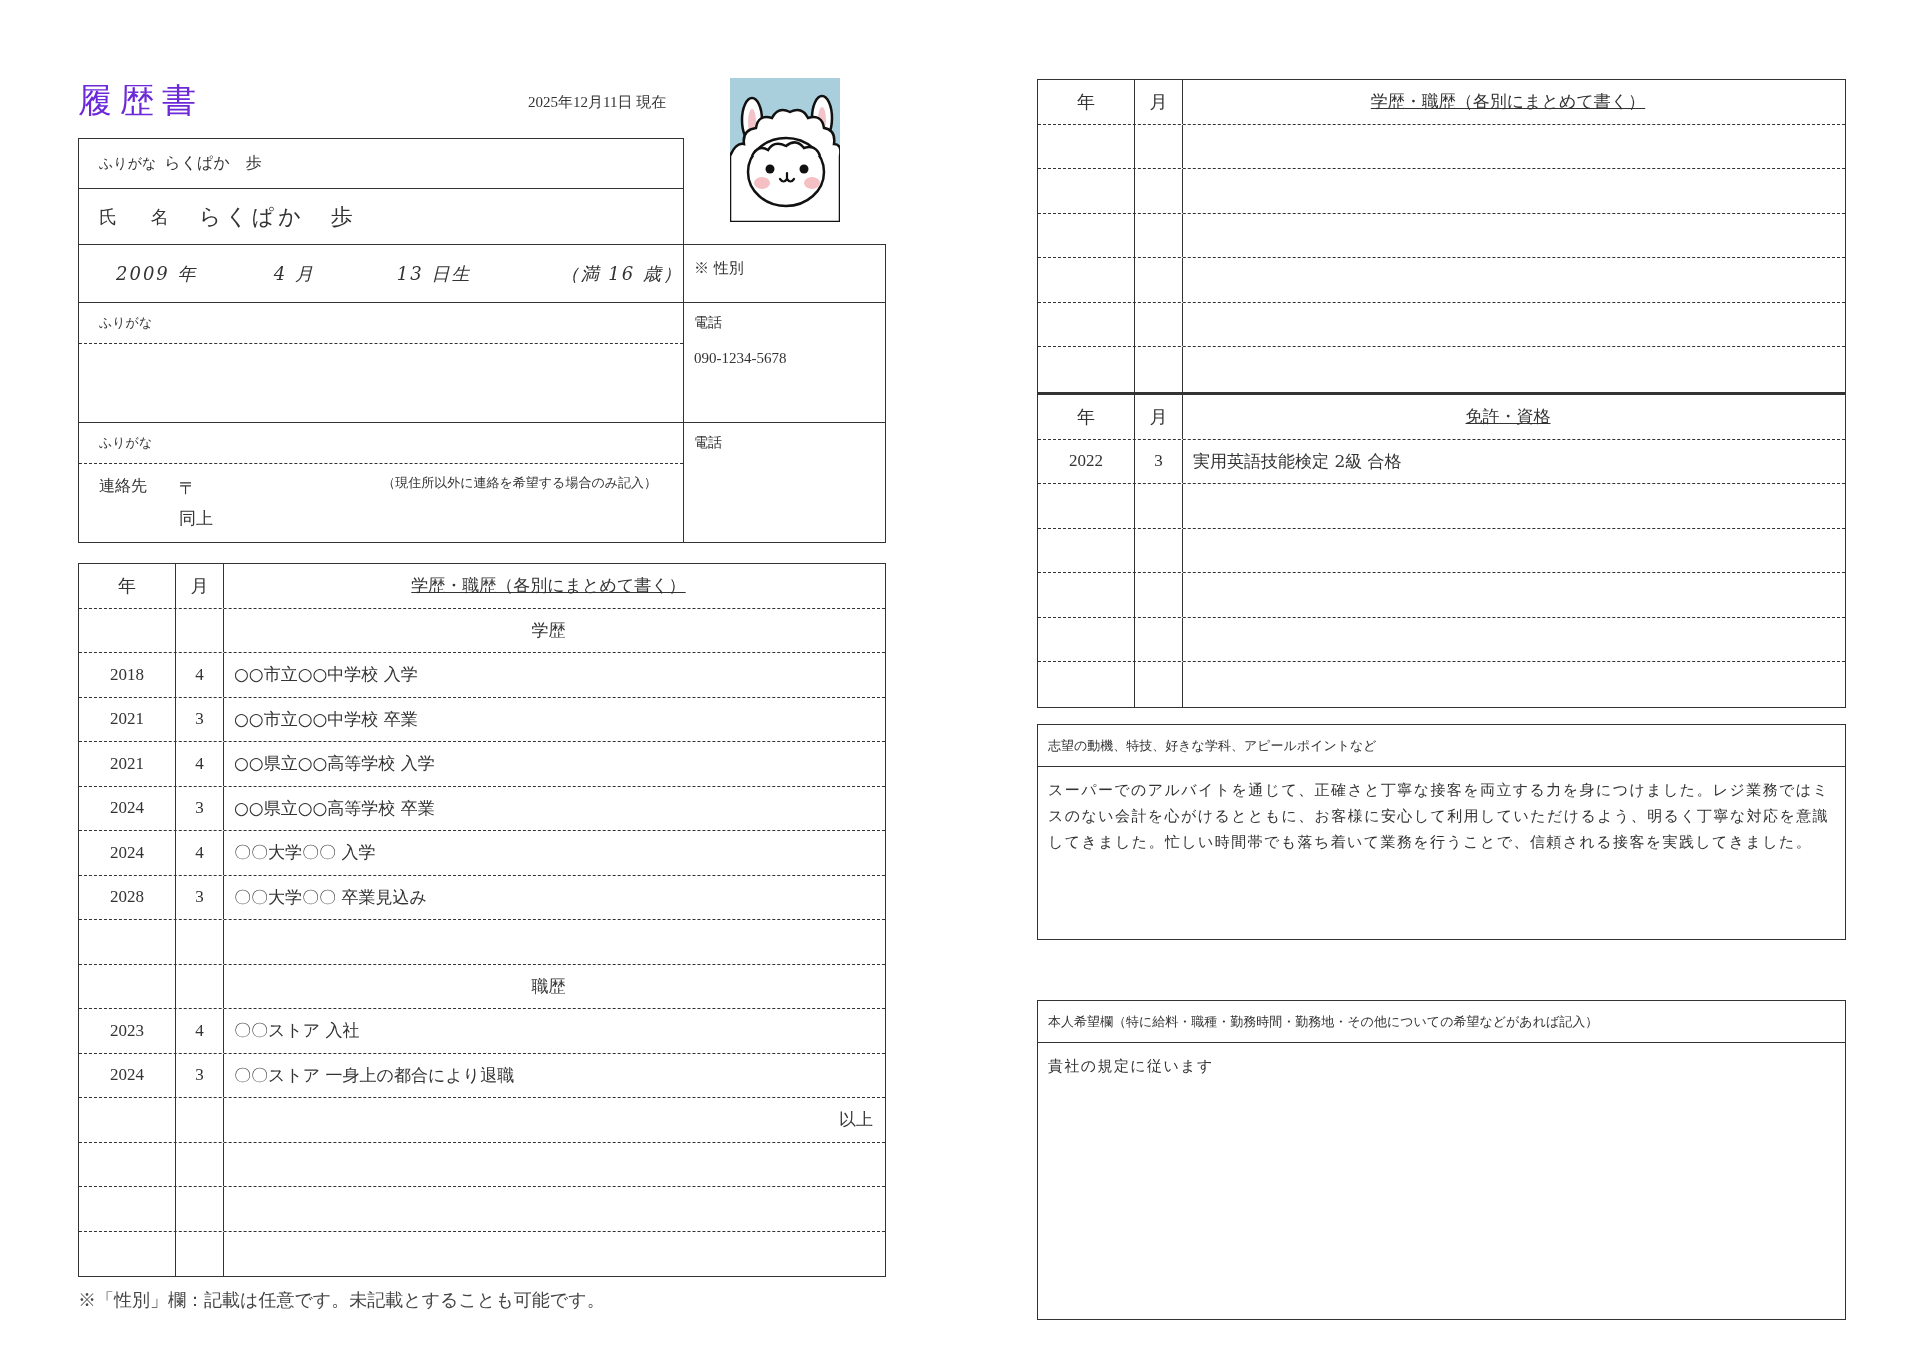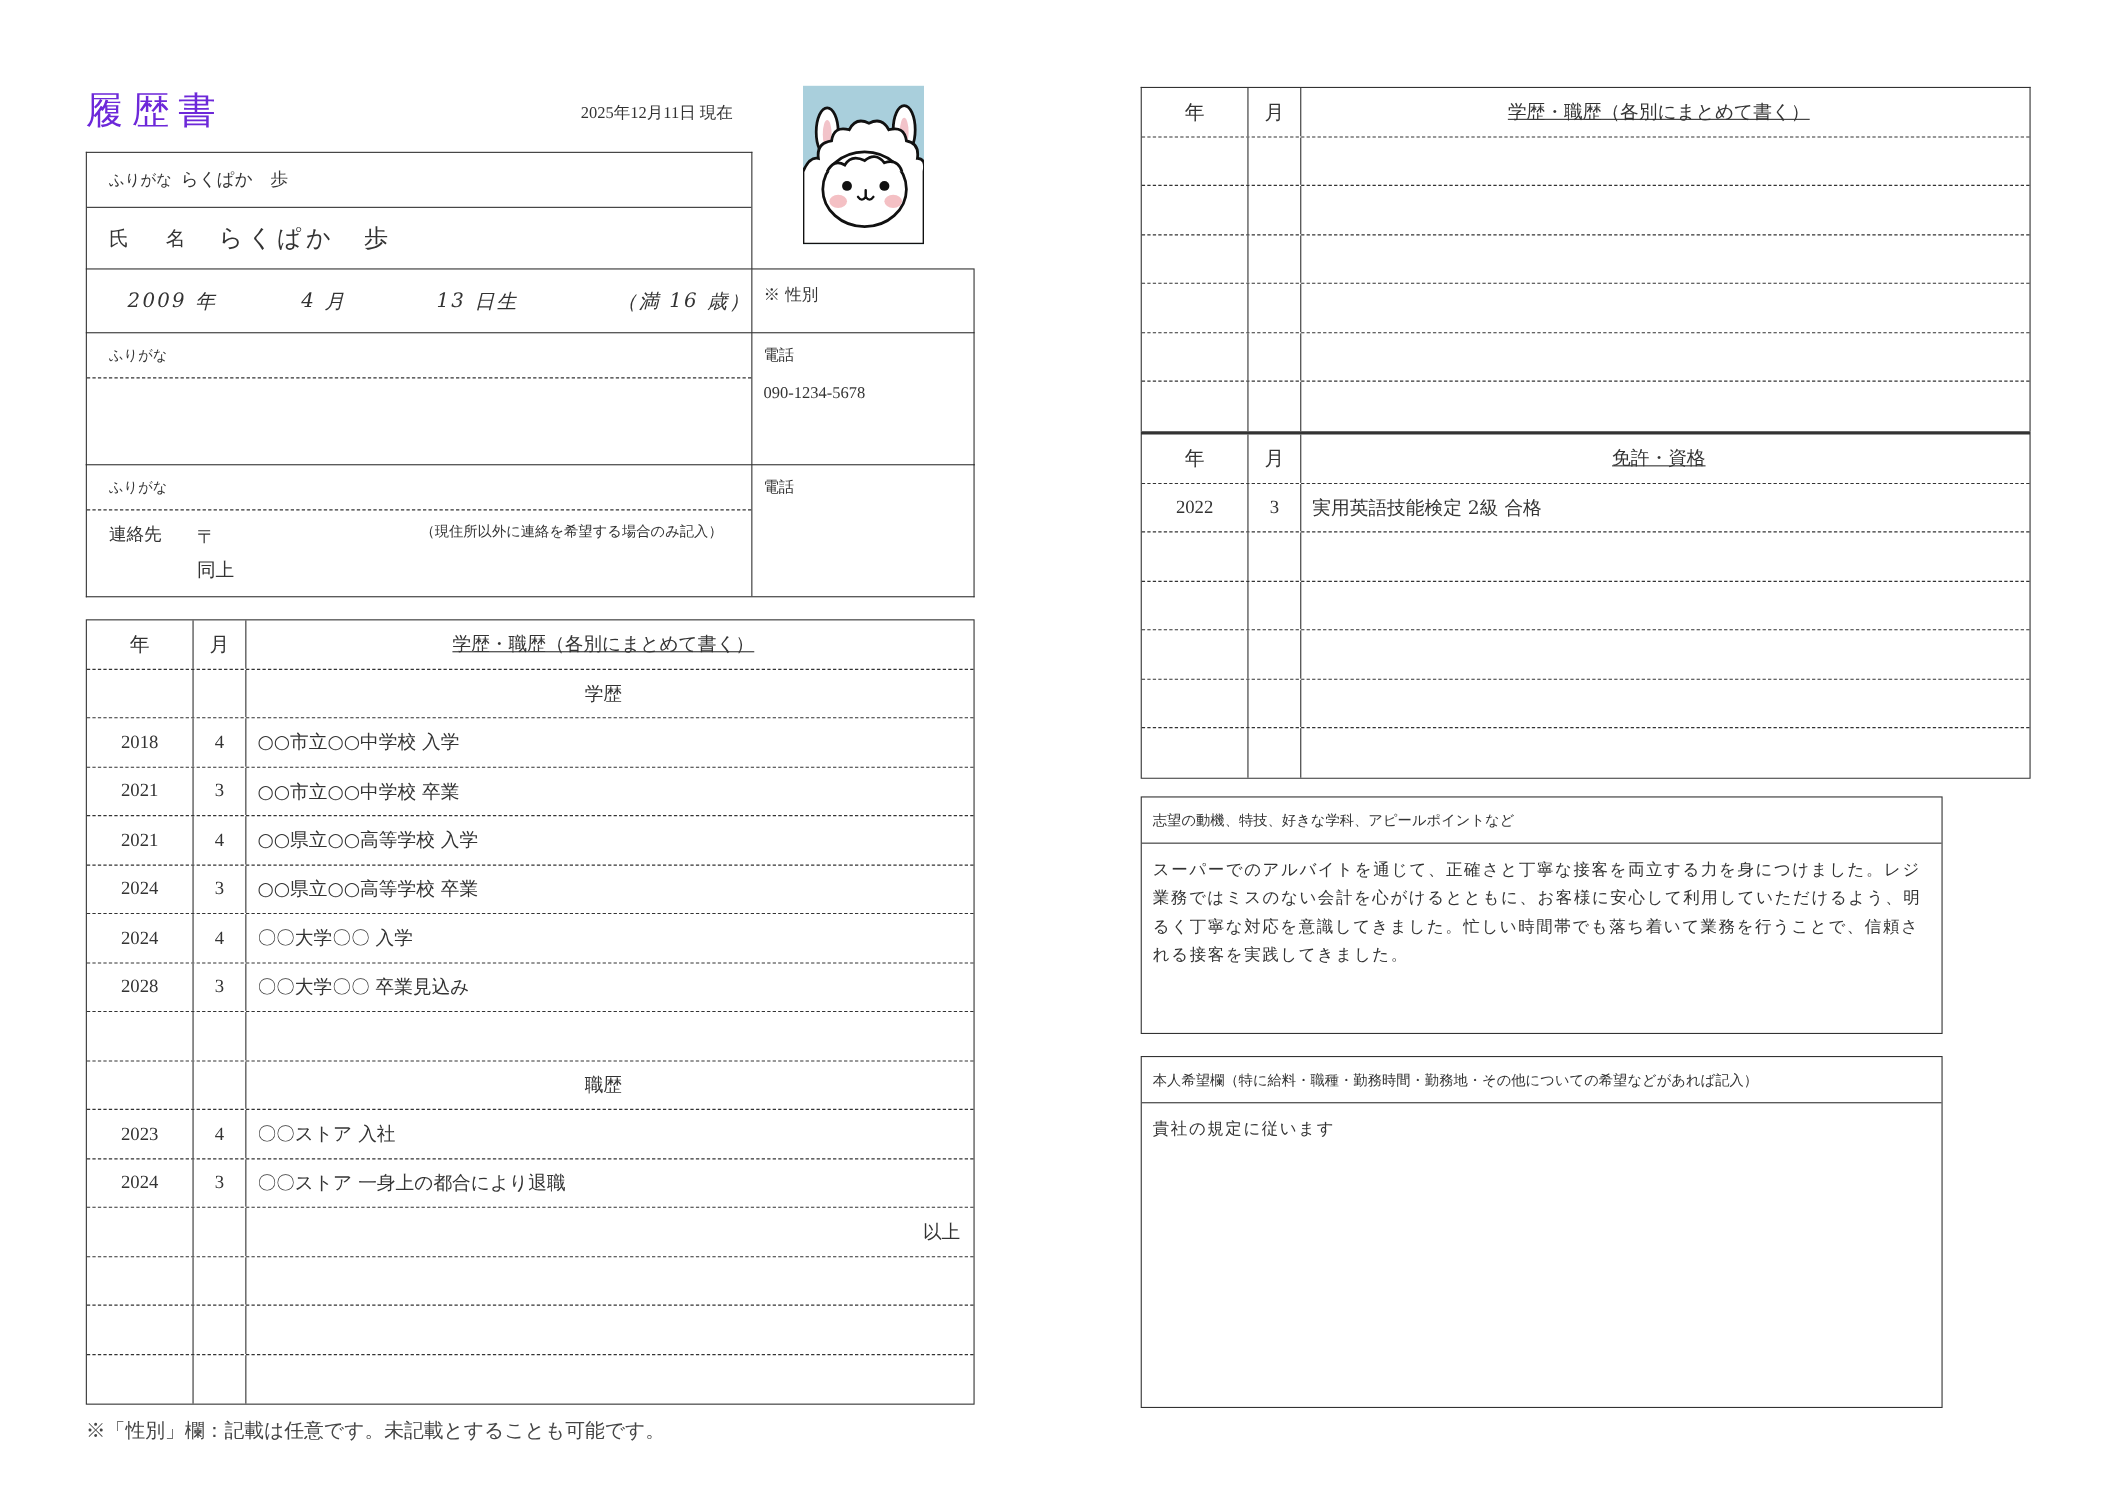--- a/index.html
+++ b/index.html
@@ -51,25 +51,25 @@
   .c-d.center { justify-content: center; padding-left: 0; }
   .c-d.right { justify-content: flex-end; }
 
   .hist-left { left: 78px; top: 563px; width: 808px; }
   .hist-right { left: 1037px; top: 79px; width: 809px; }
   .qual-right { left: 1037px; top: 392px; width: 809px; border-top: 3px solid #333; }
 
   .footnote { left: 78px; top: 1288px; font-size: 18px; color: #444; }
 
   
-  .box { left: 1037px; width: 729px; border: 1.5px solid #333; }
+  .box { left: 1037px; width: 809px; border: 1.5px solid #333; }
   .box-head { height: 42px; border-bottom: 1.5px solid #333; font-size: 13px; display: flex; align-items: center; padding-left: 10px; }
   .box-body { padding: 10px 10px; font-size: 15px; line-height: 26px; letter-spacing: 1.4px; }
   .motive { top: 724px; height: 216px; }
-  .wish { top: 960px; height: 320px; }
+  .wish { top: 1000px; height: 320px; }
 </style>
 </head>
 <body>
 
 <div class="abs title">履歴書</div>
 <div class="abs asof">2025年12月11日 現在</div>
 
 <div class="abs photo">
   <svg width="110" height="144" viewBox="0 0 110 144">
     <rect width="110" height="144" fill="#a9cfdc"></rect>

